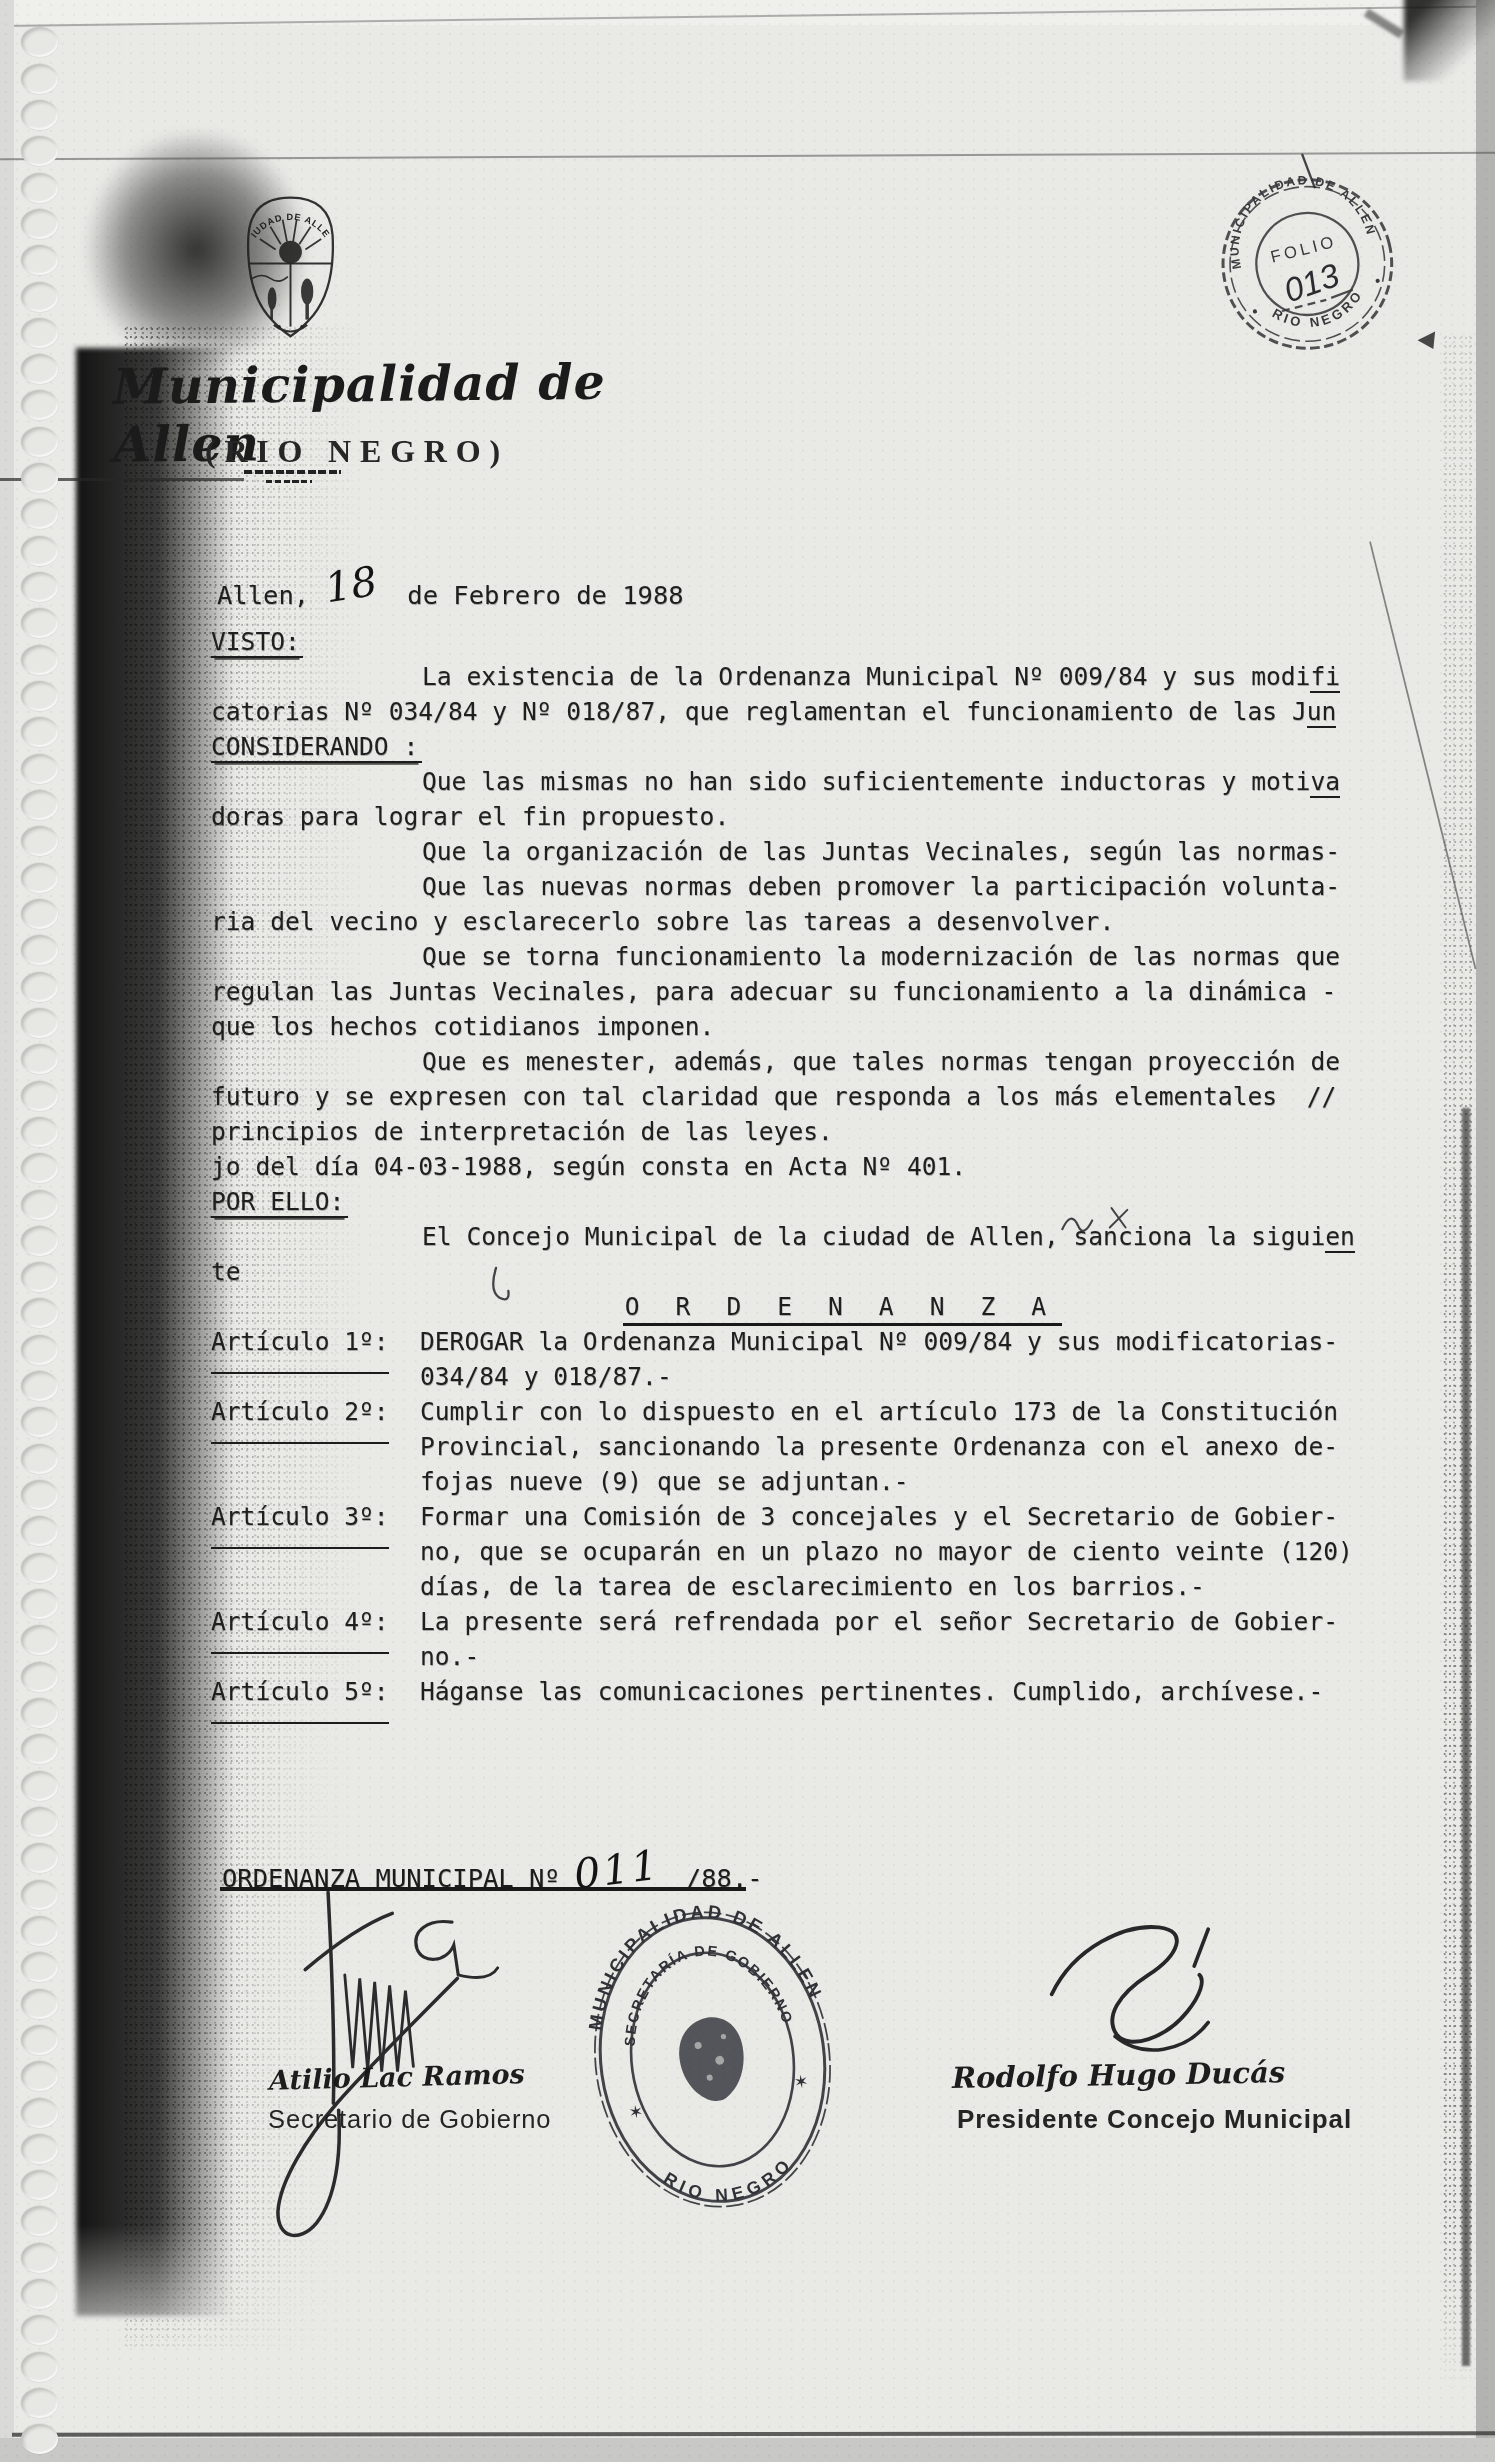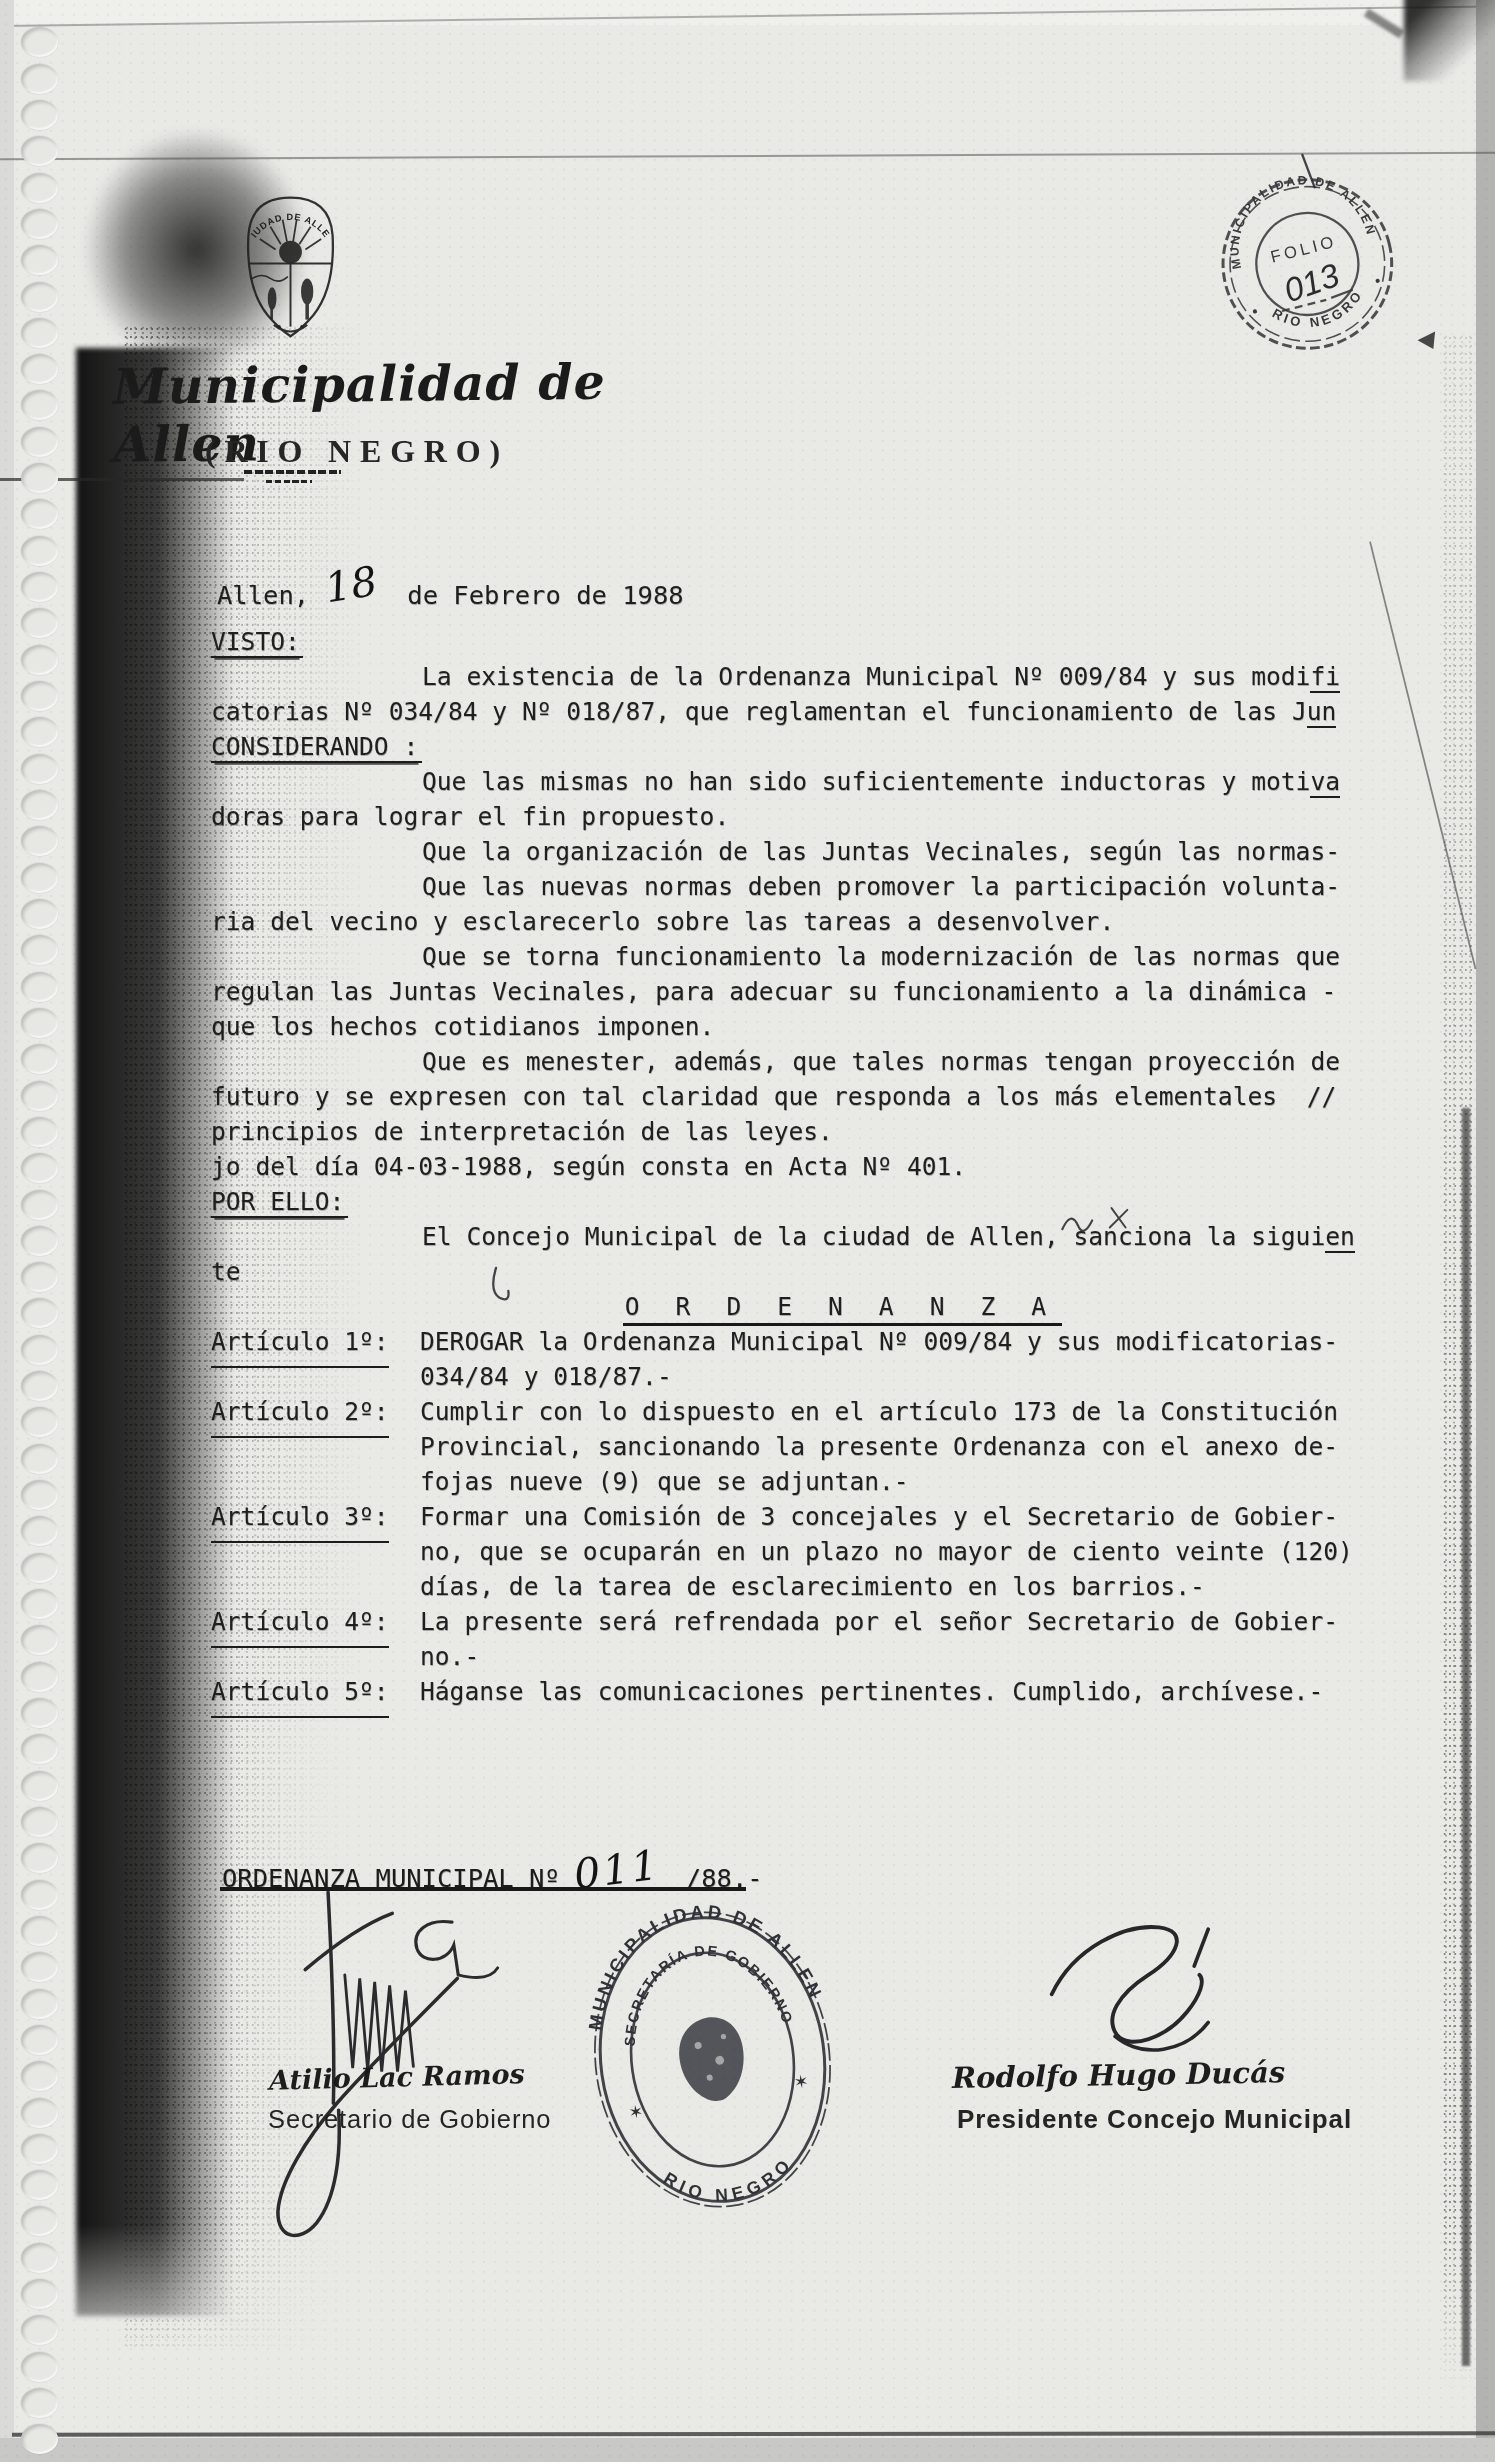--- a/index.html
+++ b/index.html
@@ -70,21 +70,21 @@
     font-size:24.6px;line-height:35px;color:#1f1f1f;
     text-shadow:0.5px 0.7px 0 rgba(10,10,10,.28);}
   .line{white-space:pre;}
   .line.p{text-indent:211px;}
   .line.h .hu{border-bottom:2.6px solid #1c1c1c;box-shadow:0 5.3px 0 -3.5px rgba(28,28,28,.75);padding-right:3.5px;}
   .u-tail{border-bottom:2.6px solid #1c1c1c;}
   .line.ctr{margin-left:412px;letter-spacing:0;}
   .line.ctr .hu{border-bottom:3.5px solid #191919;letter-spacing:10.6px;padding:0 5.3px 1.8px 1.8px;box-shadow:none;}
   .art{display:flex;}
   .art .alabel{width:209px;flex:none;white-space:pre;}
-  .art .alabel span{border-bottom:2.6px solid #1c1c1c;padding-bottom:10px;}
+  .art .alabel span{border-bottom:2.6px solid #1c1c1c;padding-bottom:16px;}
   .art .atxt{flex:1;white-space:pre-wrap;}
 
   .dateline{position:absolute;left:217px;top:566px;font-size:25.5px;color:#1f1f1f;white-space:pre;
     text-shadow:0.5px 0.7px 0 rgba(10,10,10,.28);}
   .hand{font-family:"DejaVu Serif",serif;font-style:italic;color:#141414;text-shadow:none;}
   .hand.day{display:inline-block;font-size:41px;transform:translateY(-5.3px) rotate(-9deg);margin:0 30px 0 16px;}
 
   
   .ordnum{position:absolute;left:222px;top:1849px;font-size:25.5px;color:#1c1c1c;white-space:pre;
     text-shadow:0.5px 0.7px 0 rgba(10,10,10,.3);}

